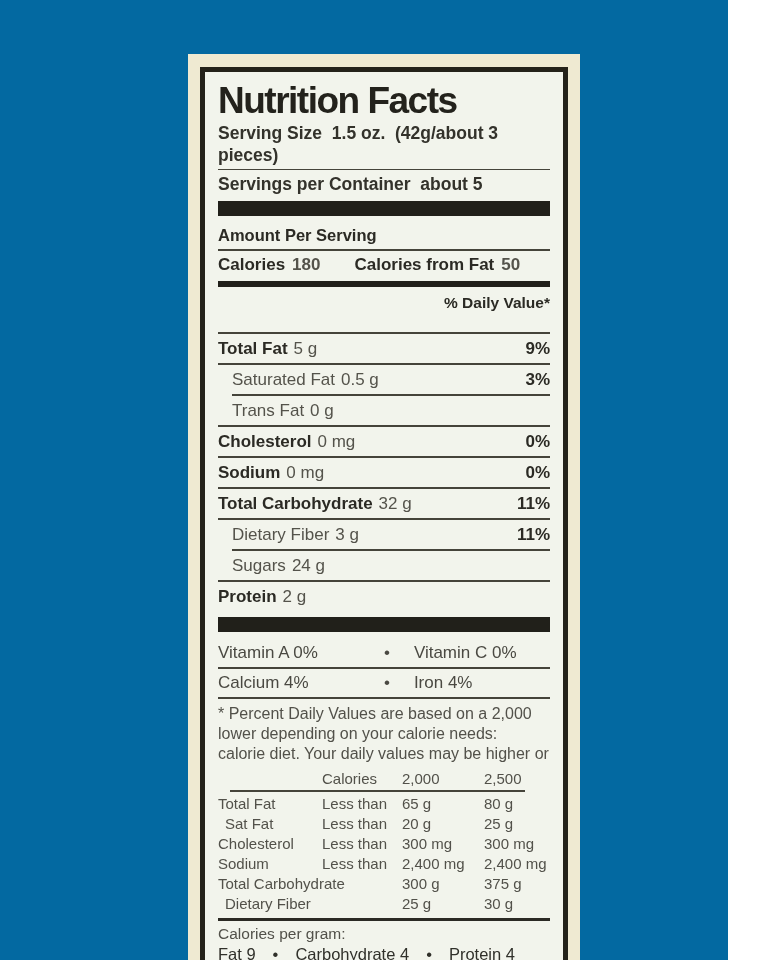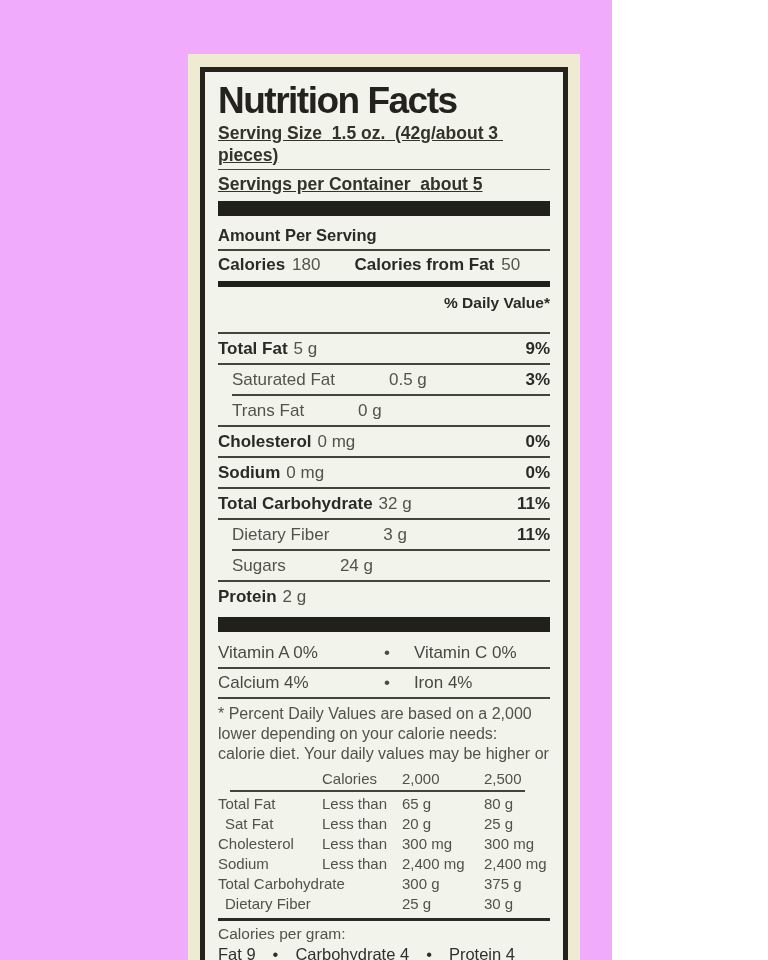--- a/index.html
+++ b/index.html
@@ -1,52 +1,52 @@
 <!DOCTYPE html>
 <html><head>
 <meta charset="utf-8">
 <style>
   html,body{margin:0;padding:0;background:#ffffff;}
   .stage{
-    position:relative;width:612px;height:960px;background:#f0abfc;overflow:hidden;
+    position:relative;width:728px;height:960px;background:#0369a1;overflow:hidden;
     font-family:"Liberation Sans","DejaVu Sans",sans-serif;color:#30302a;
   }
   .nf{
     position:absolute;left:188px;top:54px;width:392px;background:#efead2;
     box-sizing:border-box;padding:13px 12px 12px;
   }
   .nf-inner{
     box-sizing:border-box;border:5px solid #24221a;background:#f2f4ec;
     padding:9px 13px 8px;
   }
   .title{
     font-size:37px;font-weight:bold;letter-spacing:-1.5px;color:#23221c;
     line-height:36px;margin:2px 0 3px;
   }
-  .pre{white-space:pre-wrap;text-decoration:underline;}
+  .pre{white-space:pre-wrap;}
   .serv{font-size:17.5px;font-weight:bold;color:#33322b;line-height:22px;}
   .hr{border-top:2px solid #45443a;height:0;}
   .hr.thin{border-top-width:1.5px;}
   .hr.ind{margin-left:14px;}
   .hr.m{margin:3px 0;}
   .bar{background:#21201a;}
   .bar15{height:15px;margin:6px 0 7px;}
   .bar6{height:6px;margin:2px 0;}
   .aps{font-size:16.5px;font-weight:bold;color:#2b2a24;padding:3px 0 4px;}
   .calrow{display:flex;align-items:baseline;font-size:17px;padding:4px 0 4px;border-top:2px solid #45443a;}
   .calrow .b{font-weight:bold;color:#2b2a24;}
-  .calrow .v{font-weight:normal;color:#54534b;margin-left:7px;}
+  .calrow .v{font-weight:bold;color:#54534b;margin-left:7px;}
   .calrow .gap{width:34px;}
   .dvhead{font-size:15.5px;font-weight:bold;color:#2b2a24;text-align:right;padding:5px 0 20px;}
   .nrow{display:flex;align-items:baseline;font-size:17px;padding:4px 0;line-height:21px;}
   .nrow .nm{color:#54534b;}
   .nrow .nm.b{font-weight:bold;color:#2b2a24;}
   .nrow .amt{color:#54534b;margin-left:6px;}
   .nrow .dv{margin-left:auto;font-weight:bold;color:#2b2a24;}
-  .nrow.ind{padding-left:14px;gap:48px;}
+  .nrow.ind{padding-left:14px;}
   .vrow{display:flex;align-items:center;font-size:17px;color:#4a4942;padding:4px 0;}
   .vrow .l{flex:0 0 50%;}
   .vrow .dot{flex:0 0 9%;text-align:left;color:#4a4942;}
   .vrow .r{flex:1;}
   .footnote{font-size:16px;line-height:20px;color:#52514a;margin:5px 0 4px;}
   .footnote .fl{white-space:pre-wrap;}
   .dvt{font-size:15px;color:#52514a;margin-top:5px;}
   .dvt .trow{display:grid;grid-template-columns:104px 80px 82px 1fr;line-height:20px;}
   .dvt .trow .c1.ind{padding-left:7px;}
   .dvt .trow .span2{grid-column:1 / 3;}

